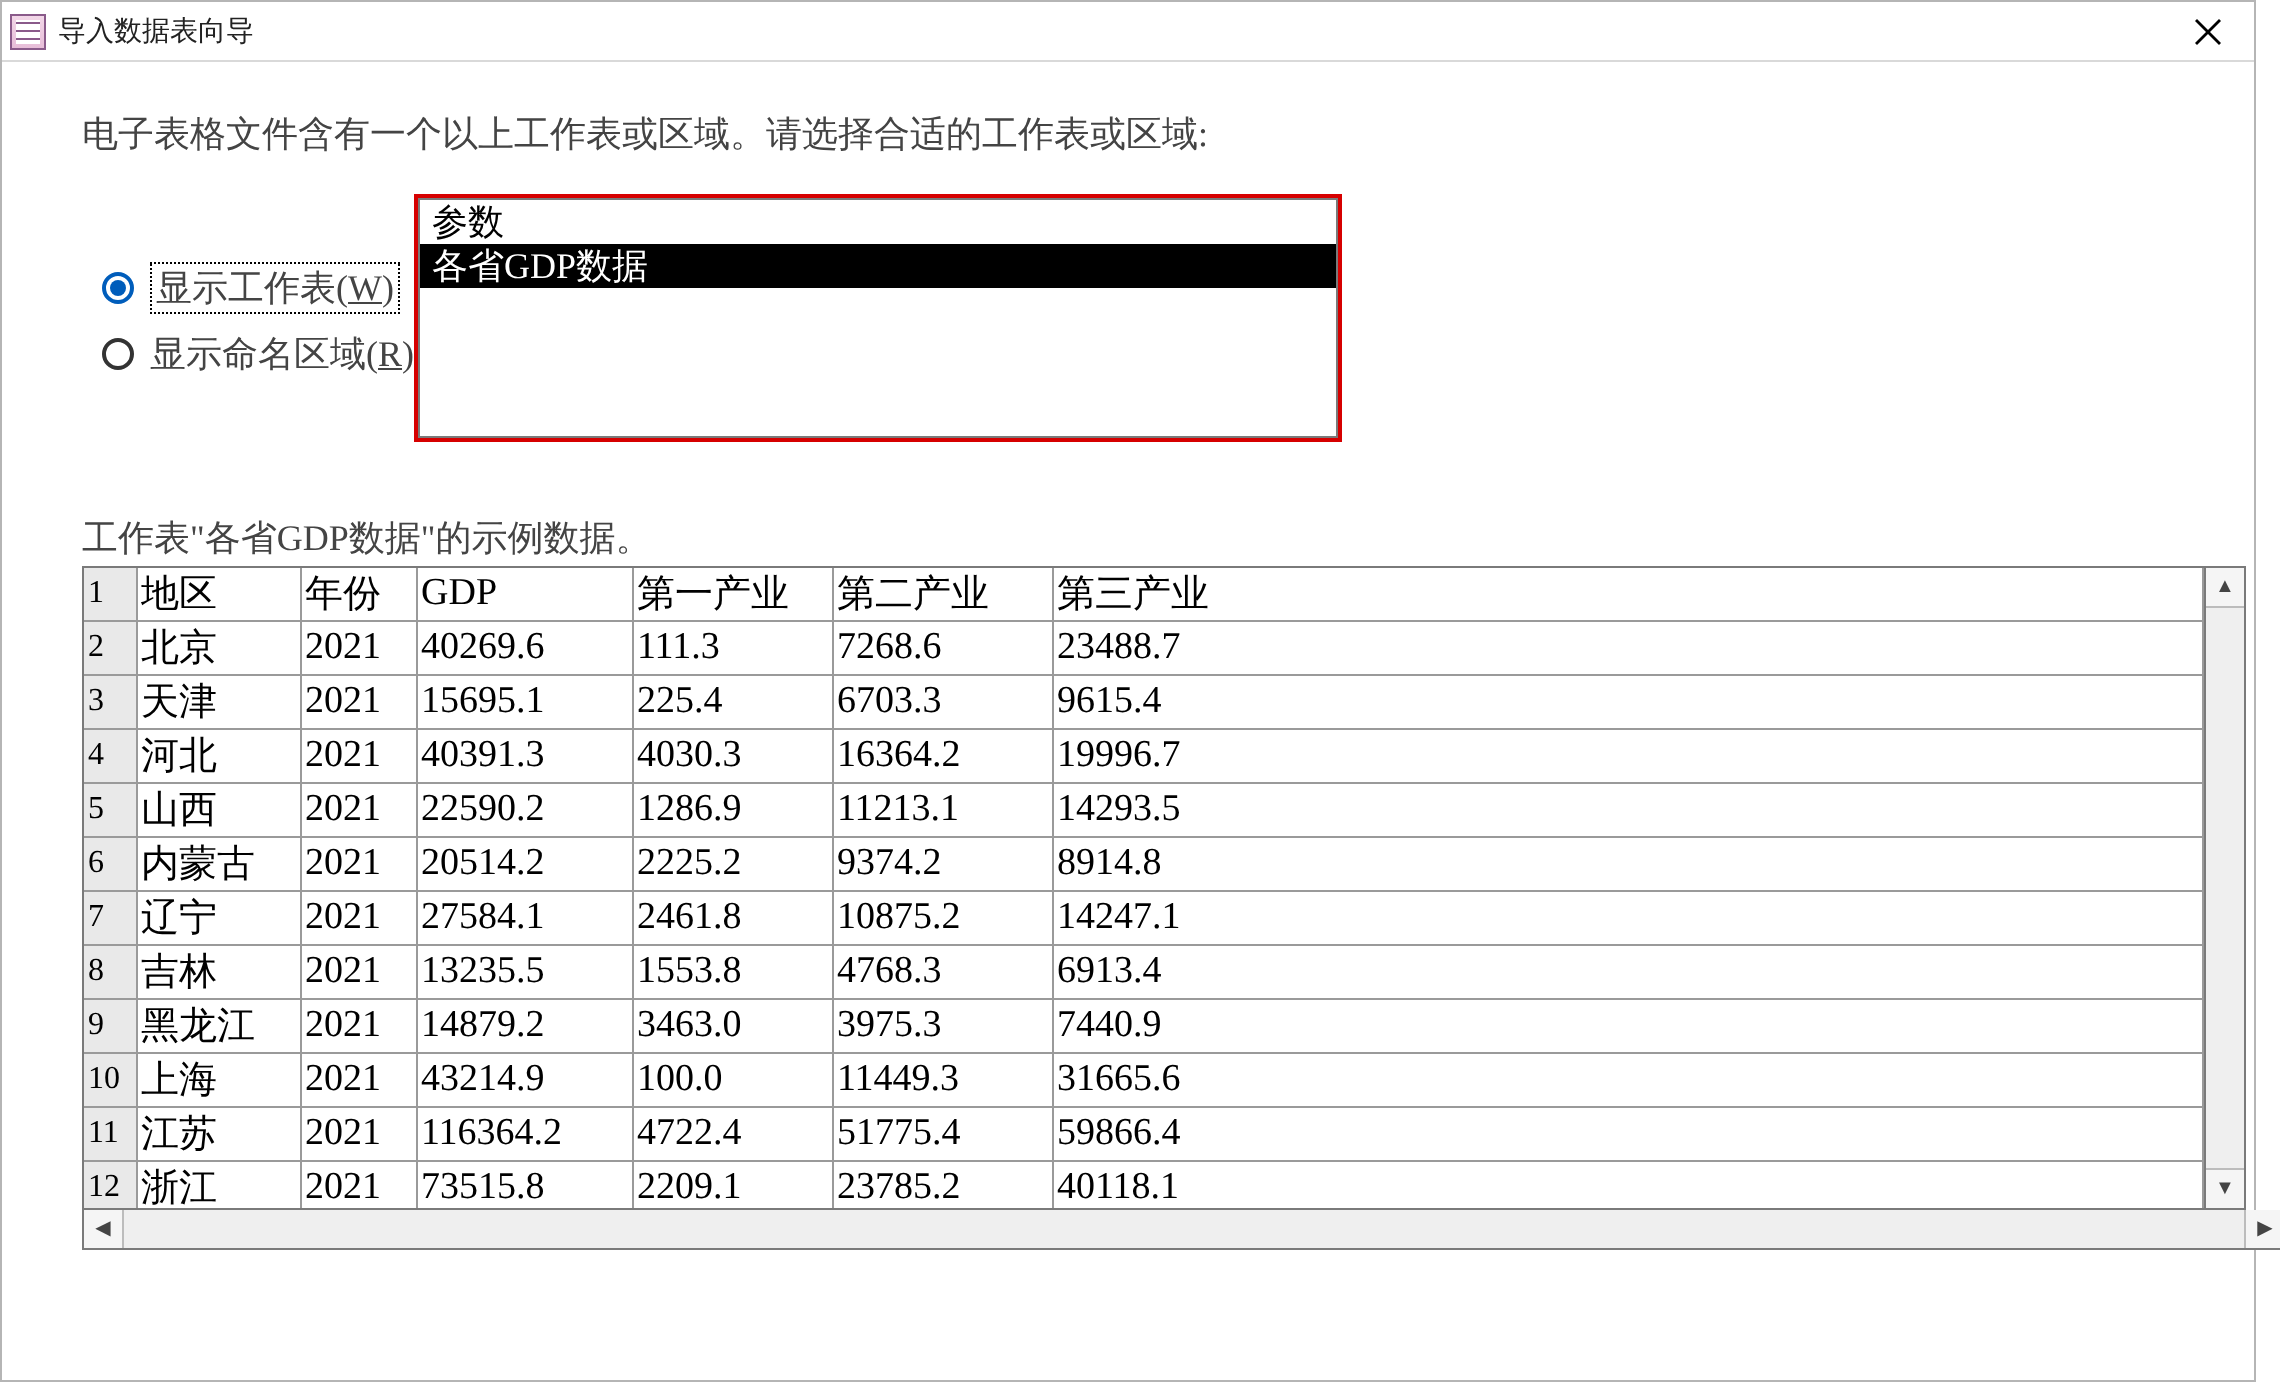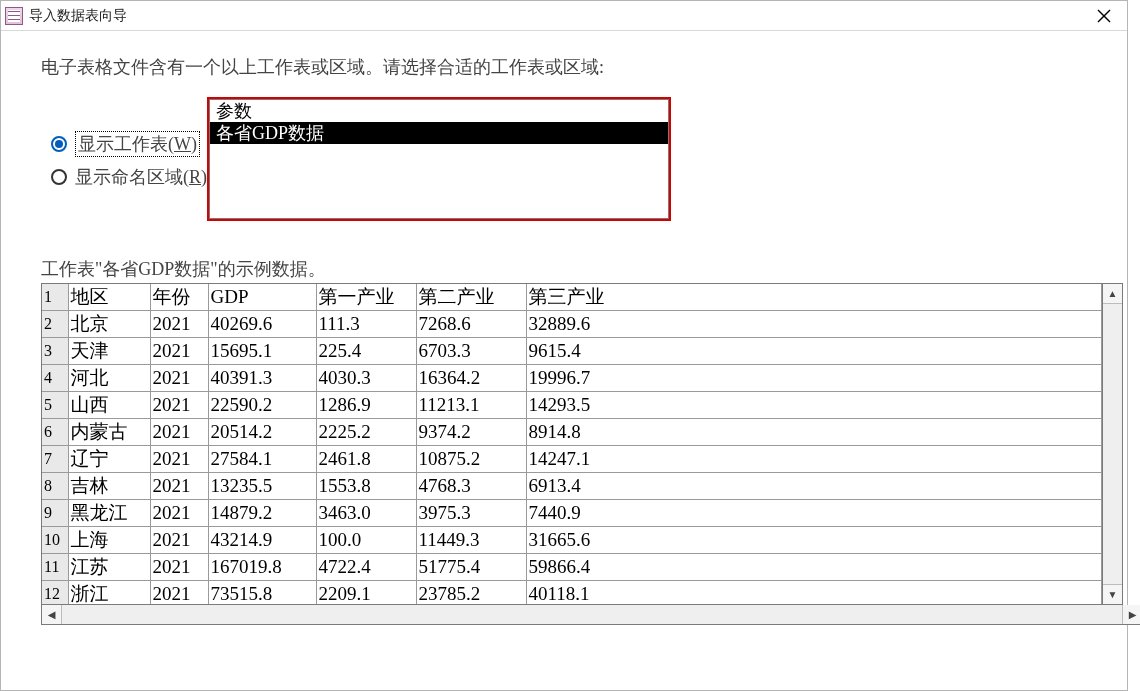--- a/index.html
+++ b/index.html
@@ -312,21 +312,21 @@
                 <td>第二产业</td>
                 <td>第三产业</td>
               </tr>
               <tr>
                 <td class="rownum">2</td>
                 <td>北京</td>
                 <td>2021</td>
                 <td>40269.6</td>
                 <td>111.3</td>
                 <td>7268.6</td>
-                <td>32889.6</td>
+                <td>23488.7</td>
               </tr>
               <tr>
                 <td class="rownum">3</td>
                 <td>天津</td>
                 <td>2021</td>
                 <td>15695.1</td>
                 <td>225.4</td>
                 <td>6703.3</td>
                 <td>9615.4</td>
               </tr>
@@ -390,21 +390,21 @@
                 <td>2021</td>
                 <td>43214.9</td>
                 <td>100.0</td>
                 <td>11449.3</td>
                 <td>31665.6</td>
               </tr>
               <tr>
                 <td class="rownum">11</td>
                 <td>江苏</td>
                 <td>2021</td>
-                <td>167019.8</td>
+                <td>116364.2</td>
                 <td>4722.4</td>
                 <td>51775.4</td>
                 <td>59866.4</td>
               </tr>
               <tr>
                 <td class="rownum">12</td>
                 <td>浙江</td>
                 <td>2021</td>
                 <td>73515.8</td>
                 <td>2209.1</td>

